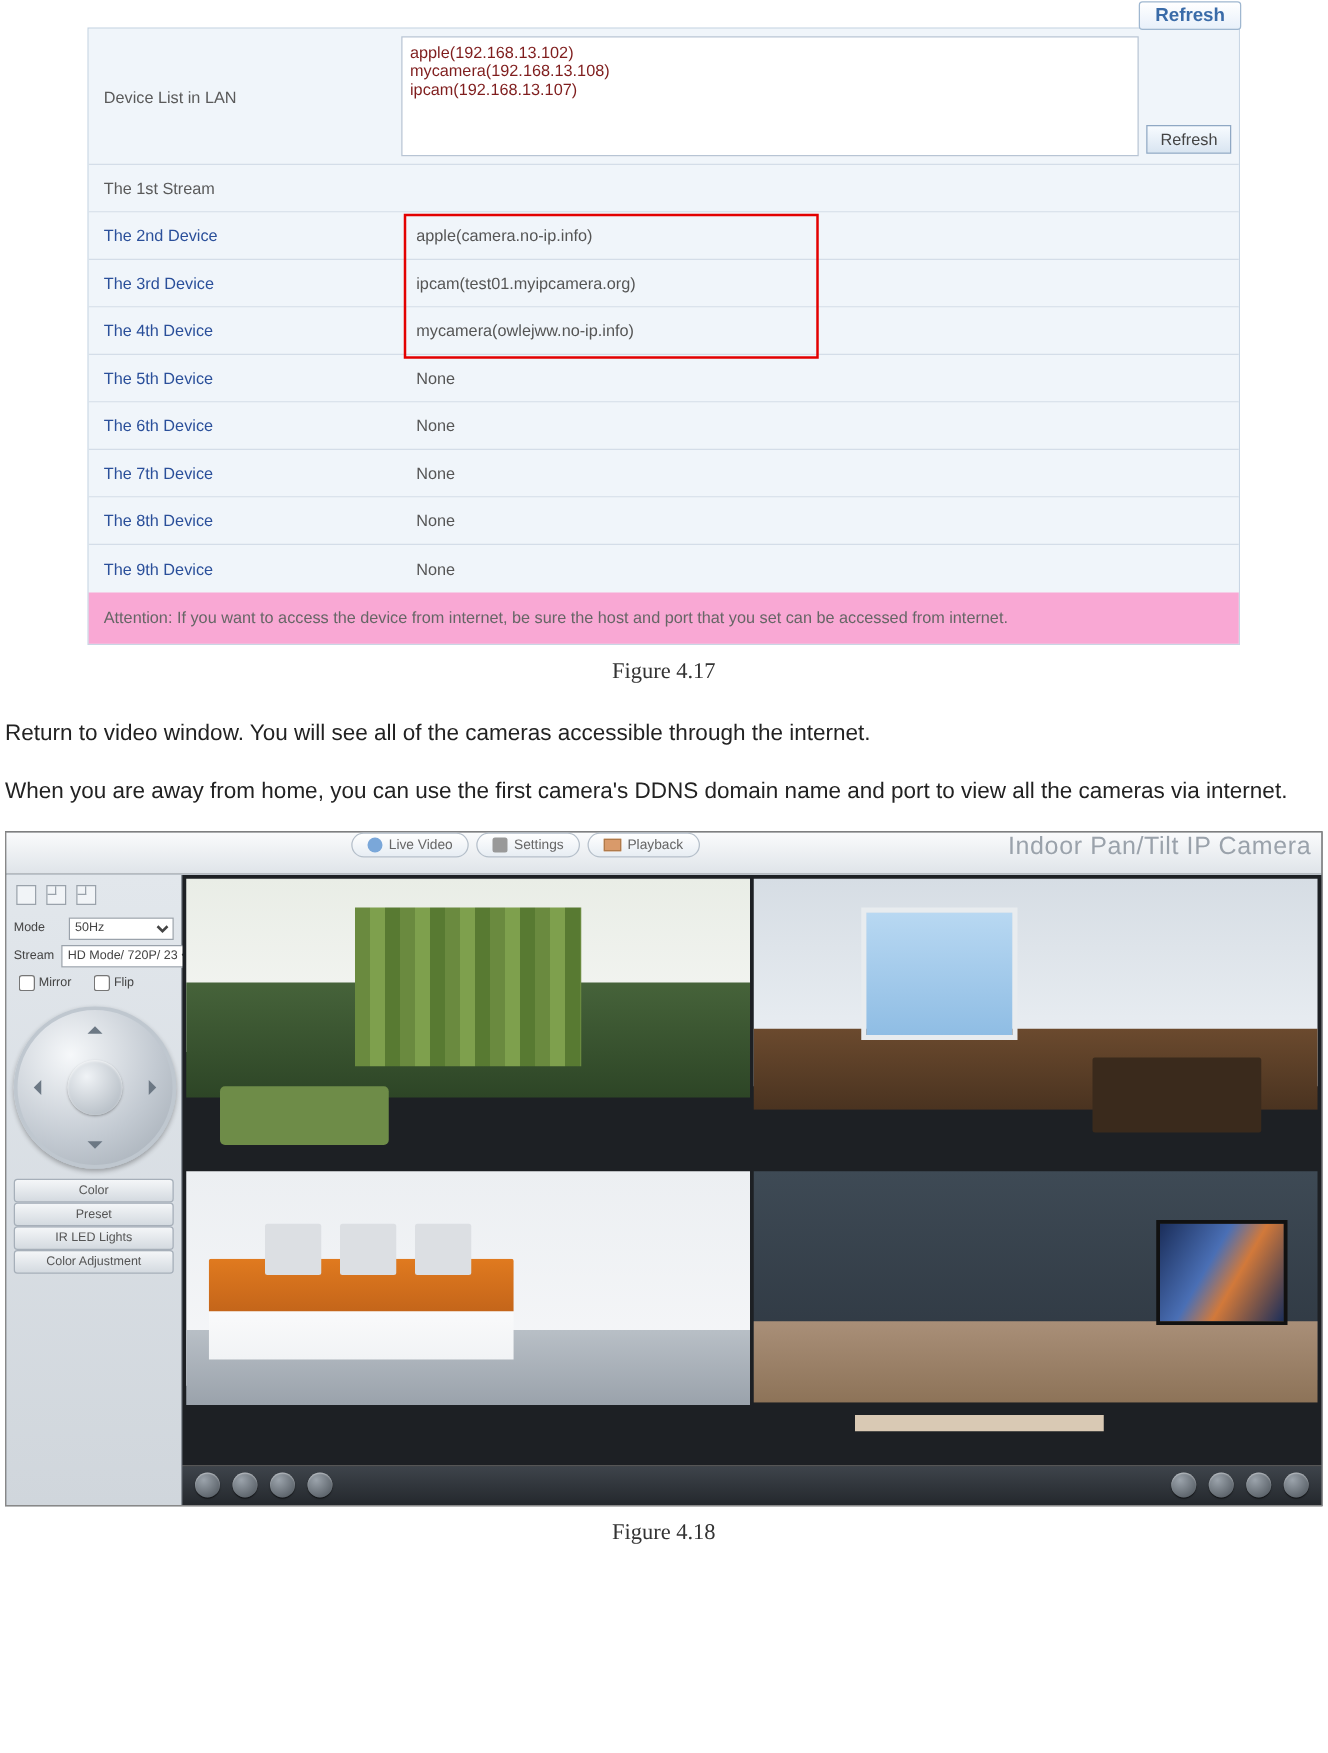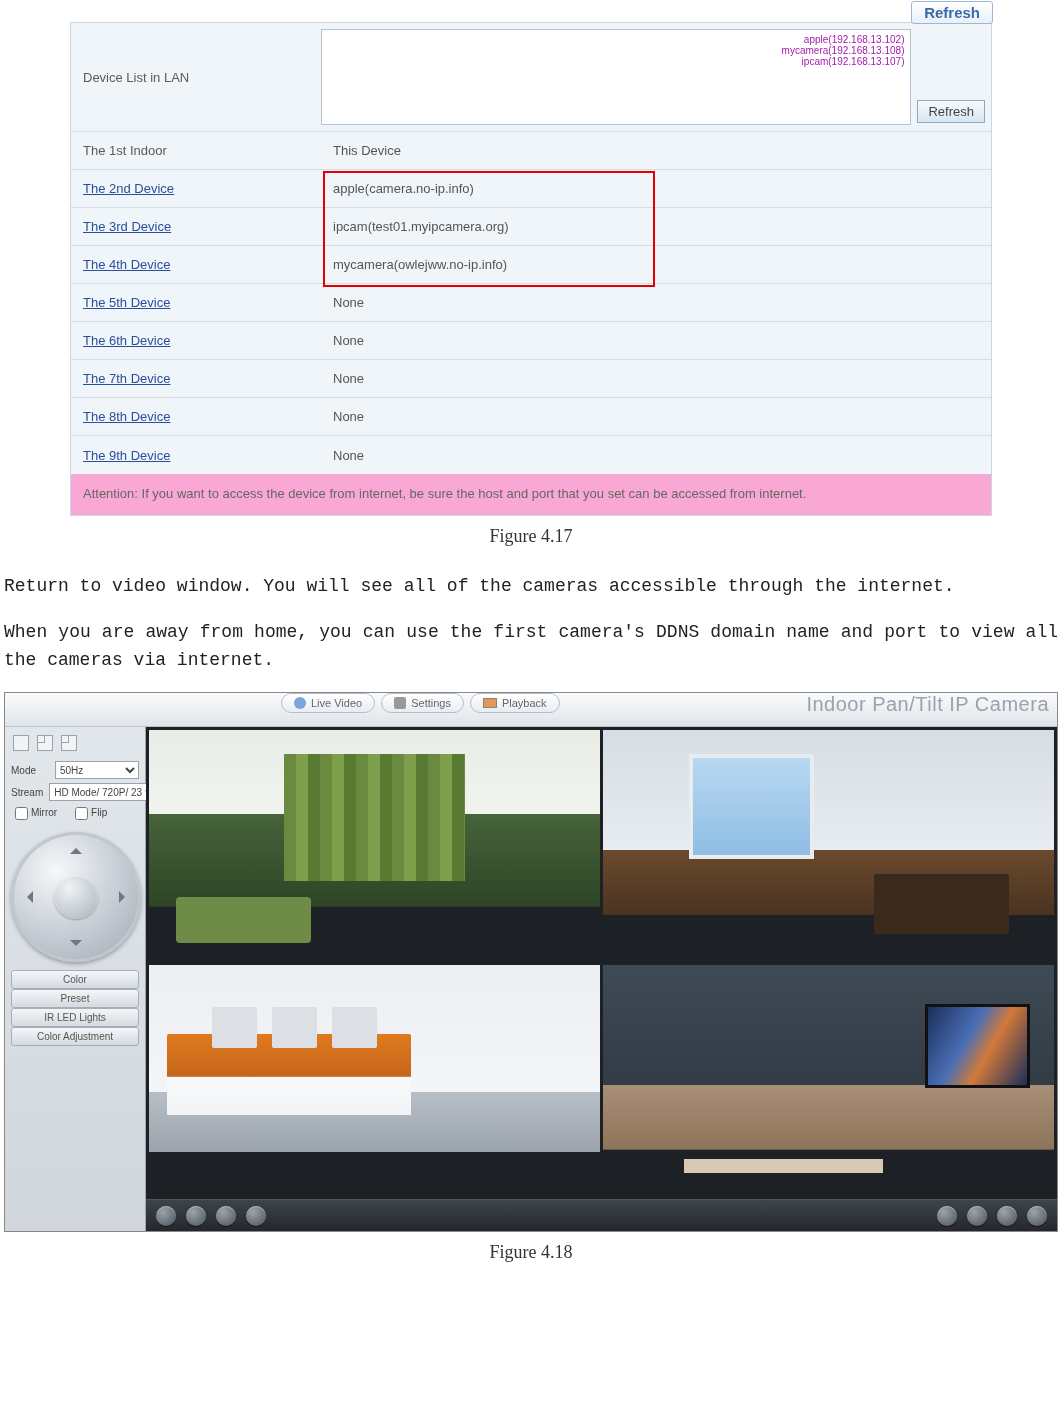--- a/index.html
+++ b/index.html
@@ -47,21 +47,20 @@
   .row:last-of-type { border-bottom: none; }
   .cell-label {
     width: 250px;
     padding: 10px 12px;
     color: #5a5a5a;
     display: flex;
     align-items: center;
   }
   .cell-label a {
     color: #2a4f9a;
-    text-decoration: underline;
     cursor: pointer;
   }
   .cell-value {
     flex: 1;
     padding: 10px 12px;
     color: #555;
     display: flex;
     align-items: center;
     position: relative;
   }
@@ -72,25 +71,24 @@
     display: flex;
     align-items: stretch;
     gap: 6px;
   }
   .lan-textarea {
     flex: 1;
     height: 96px;
     background: #ffffff;
     border: 1px solid #b7c4d4;
     padding: 4px 6px;
-    font-size: 10px;
-    color: #a21caf;
+    font-size: 13px;
+    color: #7f1d1d;
     white-space: pre;
     overflow: hidden;
-    text-align: right;
   }
   .lan-refresh {
     align-self: flex-end;
     margin-bottom: 2px;
     background: linear-gradient(#f7fbff, #d9e5f1);
     border: 1px solid #8fa8c4;
     padding: 3px 10px;
     font-size: 13px;
     color: #444;
     cursor: pointer;
@@ -123,21 +121,20 @@
   }
 
   
   .body-text {
     padding: 0 4px;
     font-size: 18px;
     line-height: 1.55;
     color: #222;
     margin: 0 0 18px 0;
     text-align: justify;
-    font-family: Liberation Mono, monospace;
   }
 
   
   .viewer {
     margin: 0 4px;
     height: 540px;
     background: #2f3338;
     border: 1px solid #888;
     display: flex;
     flex-direction: column;
@@ -382,22 +379,21 @@
       <div class="lan-value-wrap">
         <div class="lan-textarea">apple(192.168.13.102)
 mycamera(192.168.13.108)
 ipcam(192.168.13.107)</div>
         <button class="lan-refresh">Refresh</button>
       </div>
     </div>
 
     <div id="device-rows">
         <div class="row">
-          <div class="cell-label">The 1st Indoor</div>
-          <div class="cell-value">This Device</div>
+          <div class="cell-label">The 1st Stream</div>
         </div>
         <div class="row">
           <div class="cell-label">
             <a>The 2nd Device</a>
           </div>
           <div class="cell-value">apple(camera.no-ip.info)</div>
         </div>
         <div class="row">
           <div class="cell-label">
             <a>The 3rd Device</a>

